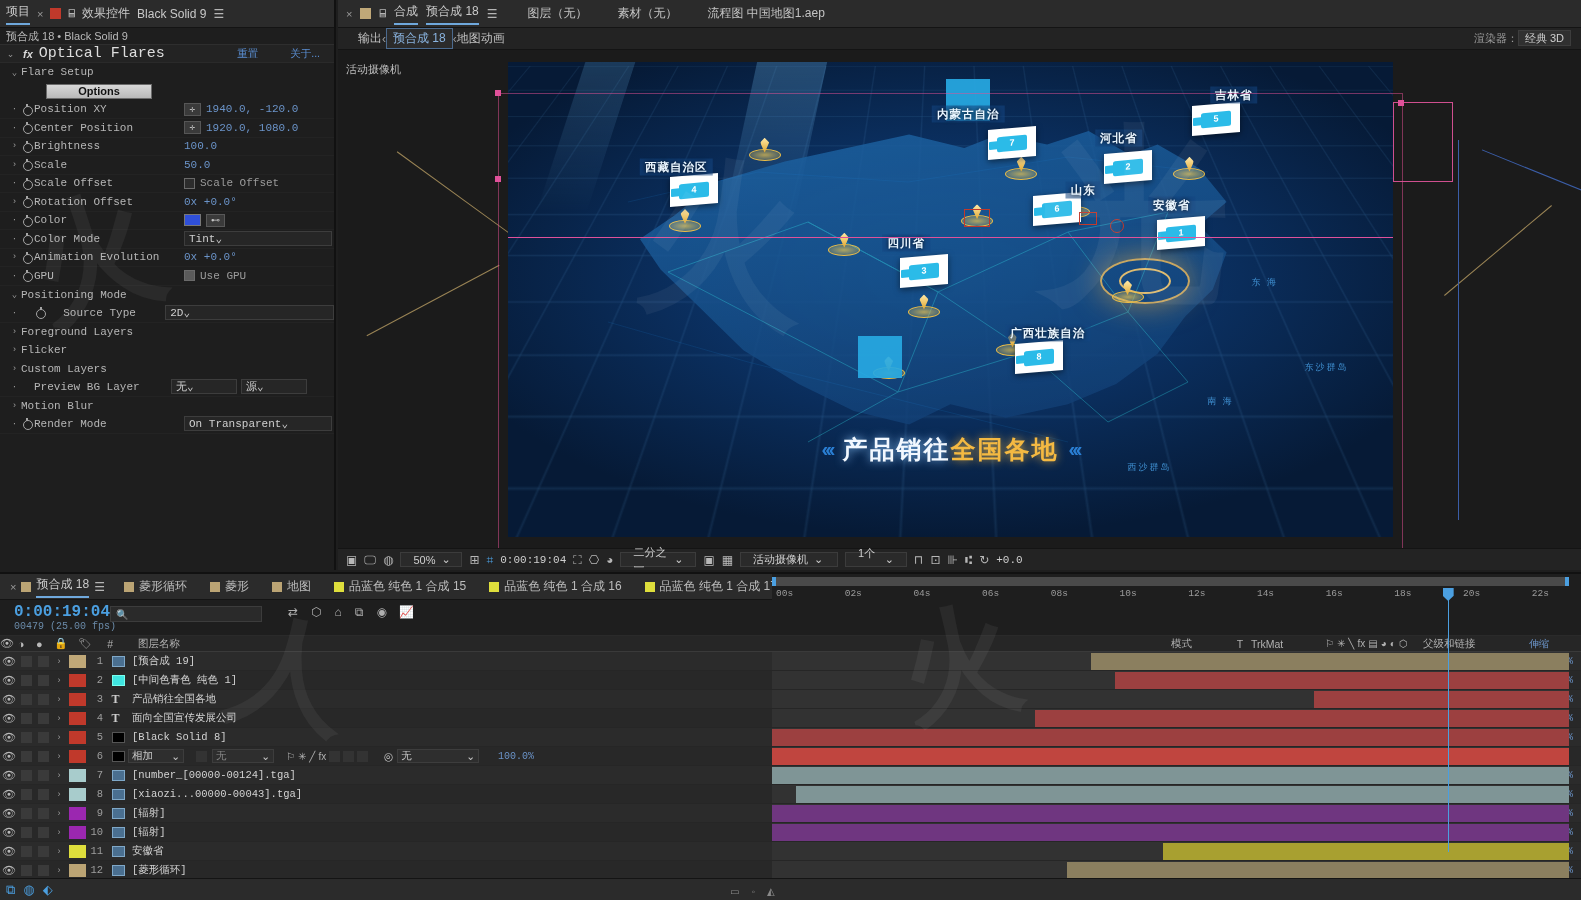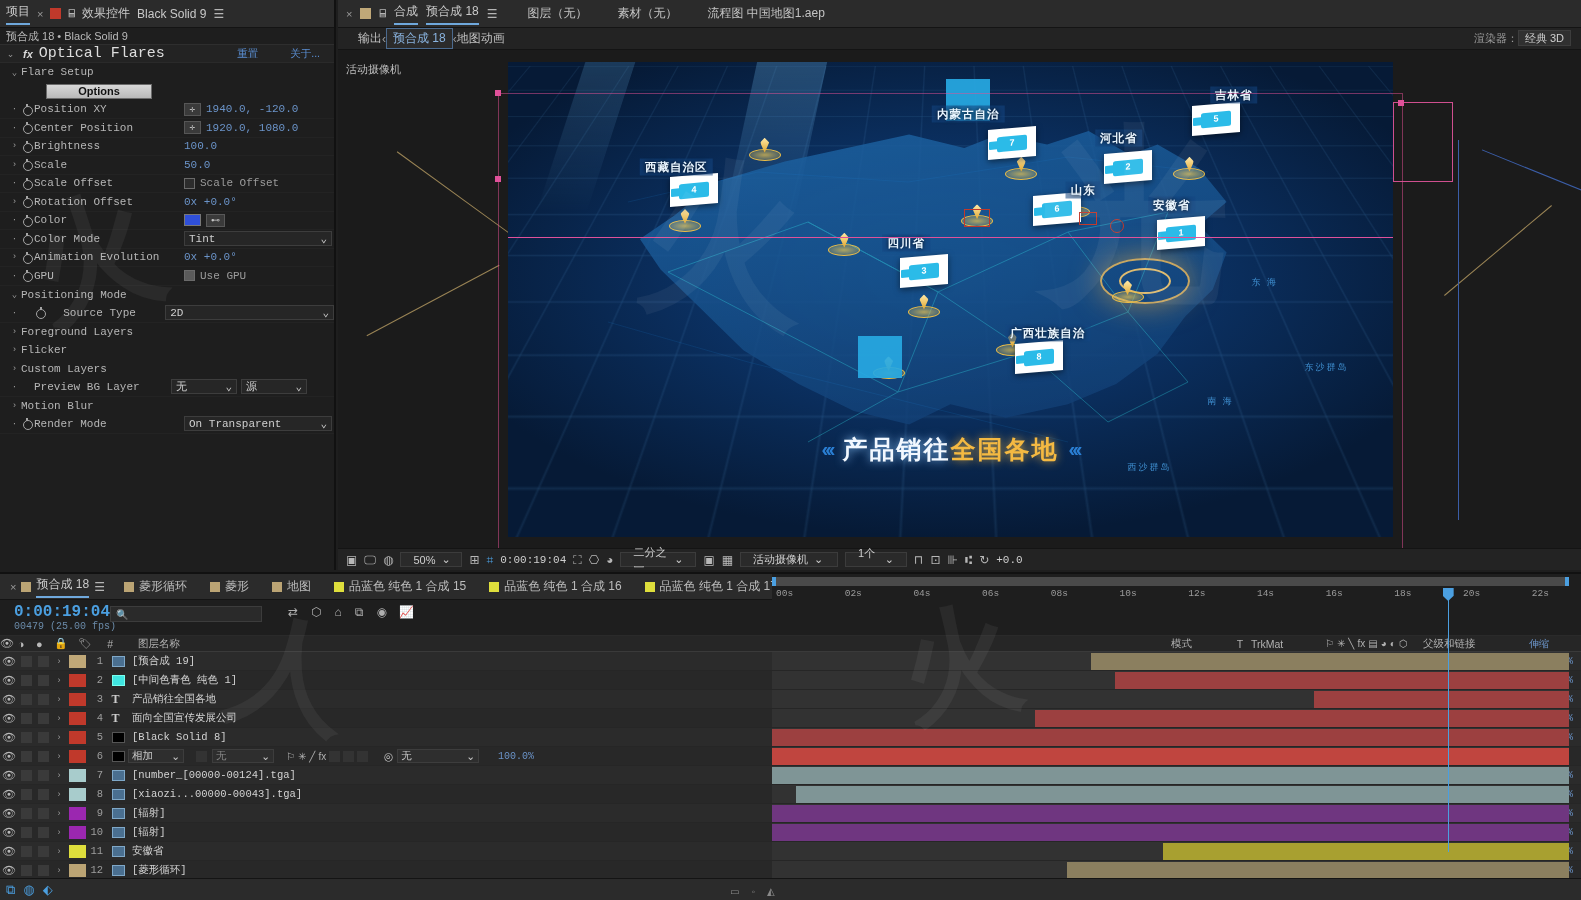--- a/index.html
+++ b/index.html
@@ -68,21 +68,21 @@
     margin-right: 5px; color:#bdbdbd; font-size:9px;
   }
   .checkbox {
     width: 11px; height: 11px; border: 1px solid #6a6a6a; background: #2c2c2c;
     display:inline-block; margin-right:5px; vertical-align:middle;
   }
   .checkbox.on { background:#5a5a5a; }
   .cb-label { color:#9b9b9b; }
   .select {
     background:#262626; border:1px solid #3d3d3d; height:15px;
-    display:inline-flex; align-items:center; justify-content:space-between;
+    display:inline-flex; align-items:center; 
     padding: 0 4px; color:#cfcfcf; font-size:11px;
   }
   .opt-button {
     width: 106px; height: 15px; margin: 2px 0 2px 46px;
     background: linear-gradient(#d8d8d8,#b9b9b9);
     border: 1px solid #6b6b6b; color: #111; font-size: 11px;
     display:flex; align-items:center; justify-content:center; font-weight:bold;
   }
   .group-row { height:18.5px; display:flex; align-items:center; padding-left:8px;
     font-family:"Liberation Mono",monospace; font-size:11px; color:#b6b6b6; }

